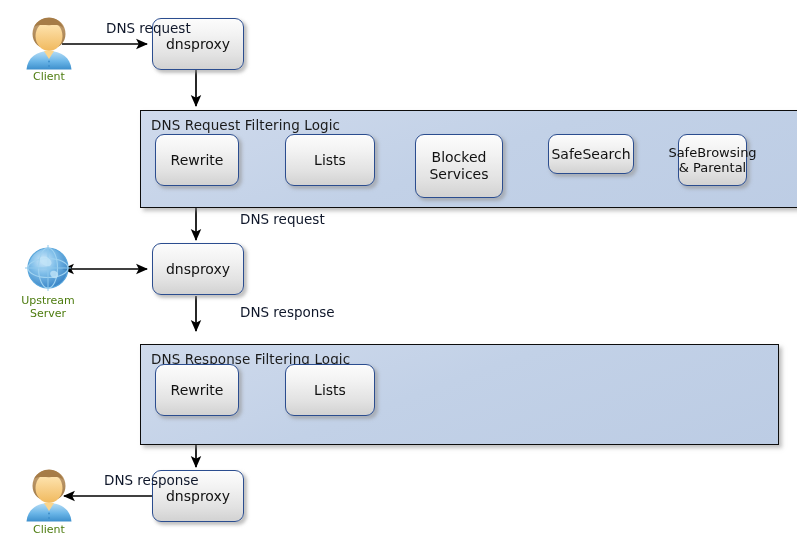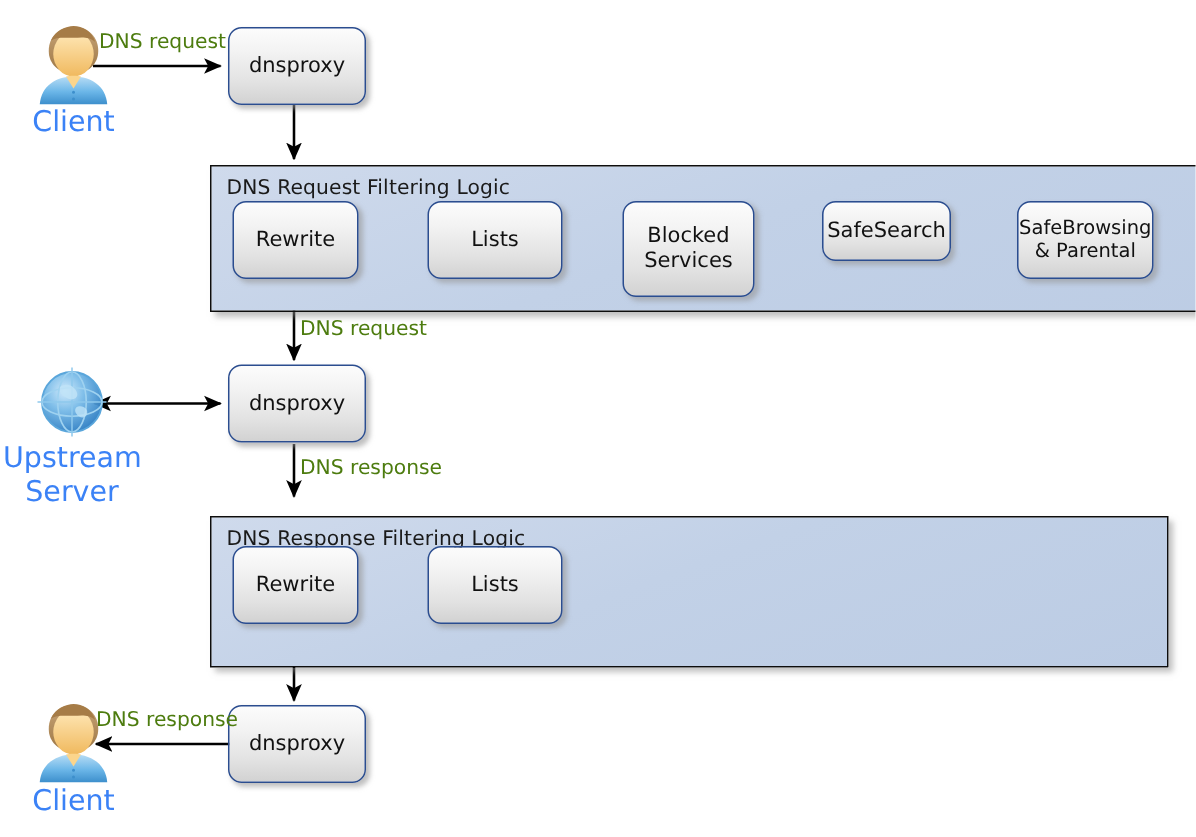--- a/index.html
+++ b/index.html
@@ -54,32 +54,33 @@
     font-size: 14px;
     color: #111;
     line-height: 1.18;
     padding: 2px 3px;
   }
 
   
   .label {
     position: absolute;
     font-size: 13.5px;
-    color: #4d7c0f;
+    color: #0f172a;
     white-space: pre;
     text-align: center;
     line-height: 1.18;
+    margin-left: 40px;
   }
   .label.left-align { text-align: left; }
 
   
   .actor-label {
     position: absolute;
-    font-size: 19px;
-    color: #3b82f6;
+    font-size: 11px;
+    color: #4d7c0f;
     text-align: center;
     line-height: 1.2;
     white-space: pre-line;
   }
 
   svg.edges {
     position: absolute;
     left: 0; top: 0;
     width: 797px;
     height: 558px;
@@ -188,21 +189,21 @@
   <div class="node" style="left:152px; top:470px; width:92px; height:52px;">dnsproxy</div>
 
   <div class="group-box" style="left:140px; top:110px; width:753px; height:98px;">
     <div class="group-title">DNS Request Filtering Logic</div>
   </div>
   <div class="node" style="left:155px; top:134px; width:84px; height:52px;">Rewrite</div>
   <div class="node" style="left:285px; top:134px; width:90px; height:52px;">Lists</div>
   <div class="node" style="left:415px; top:134px; width:88px; height:64px; white-space:pre-line;">Blocked
 Services</div>
   <div class="node" style="left:548px; top:134px; width:86px; height:40px;text-align:center;">SafeSearch</div>
-  <div class="node" style="left:678px; top:134px; width:91px; height:52px; white-space:pre-line; font-size:13px;">SafeBrowsing
+  <div class="node" style="left:678px; top:134px; width:69px; height:52px; white-space:pre-line; font-size:13px;">SafeBrowsing
 &amp; Parental</div>
 
   <div class="group-box" style="left:140px; top:344px; width:639px; height:101px;">
     <div class="group-title">DNS Response Filtering Logic</div>
   </div>
   <div class="node" style="left:155px; top:364px; width:84px; height:52px;">Rewrite</div>
   <div class="node" style="left:285px; top:364px; width:90px; height:52px;">Lists</div>
 
   <div class="label left-align" style="left:66px; top:21px;">DNS request</div>
 

